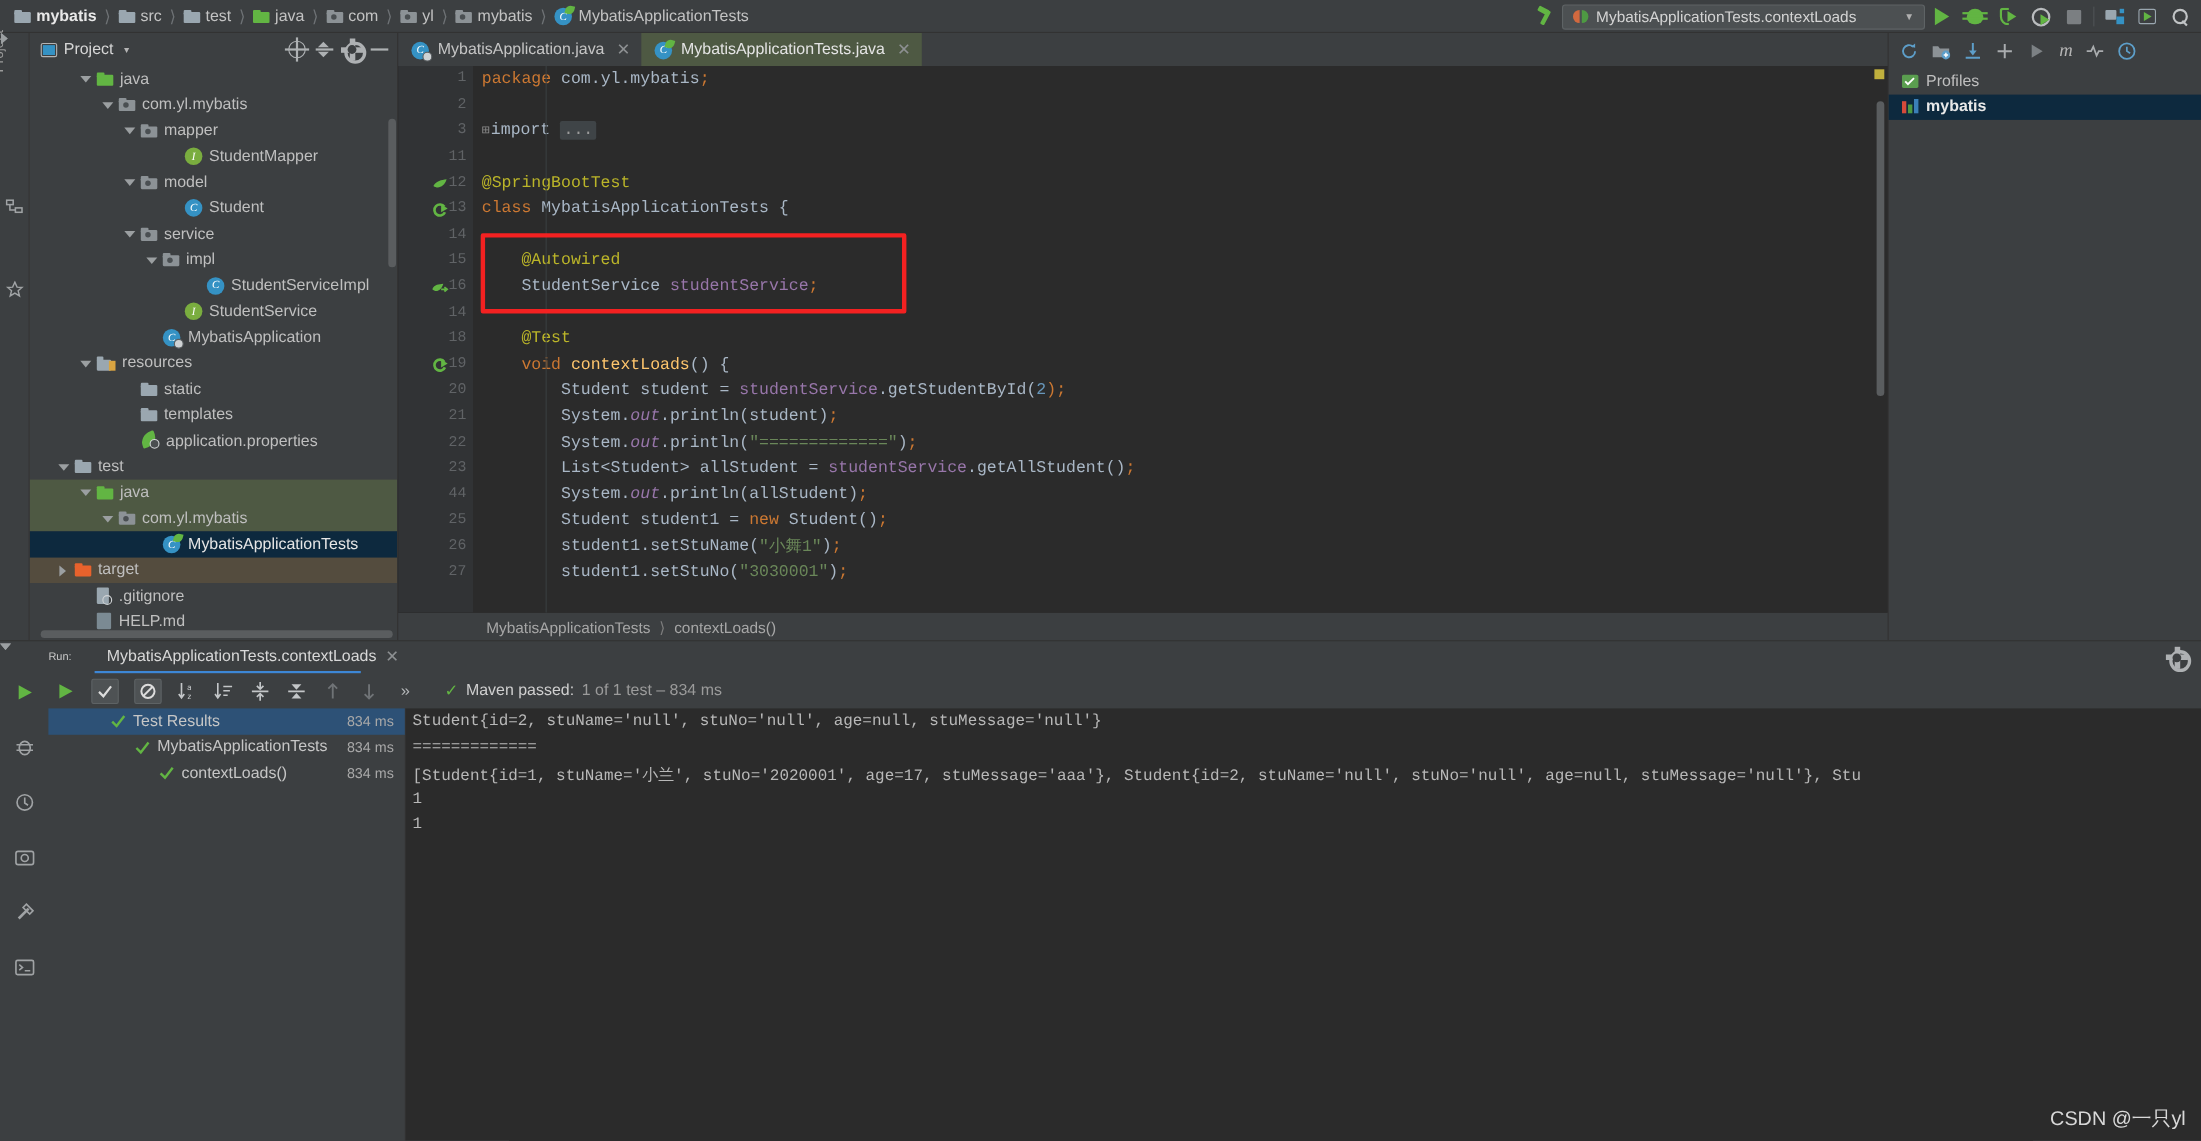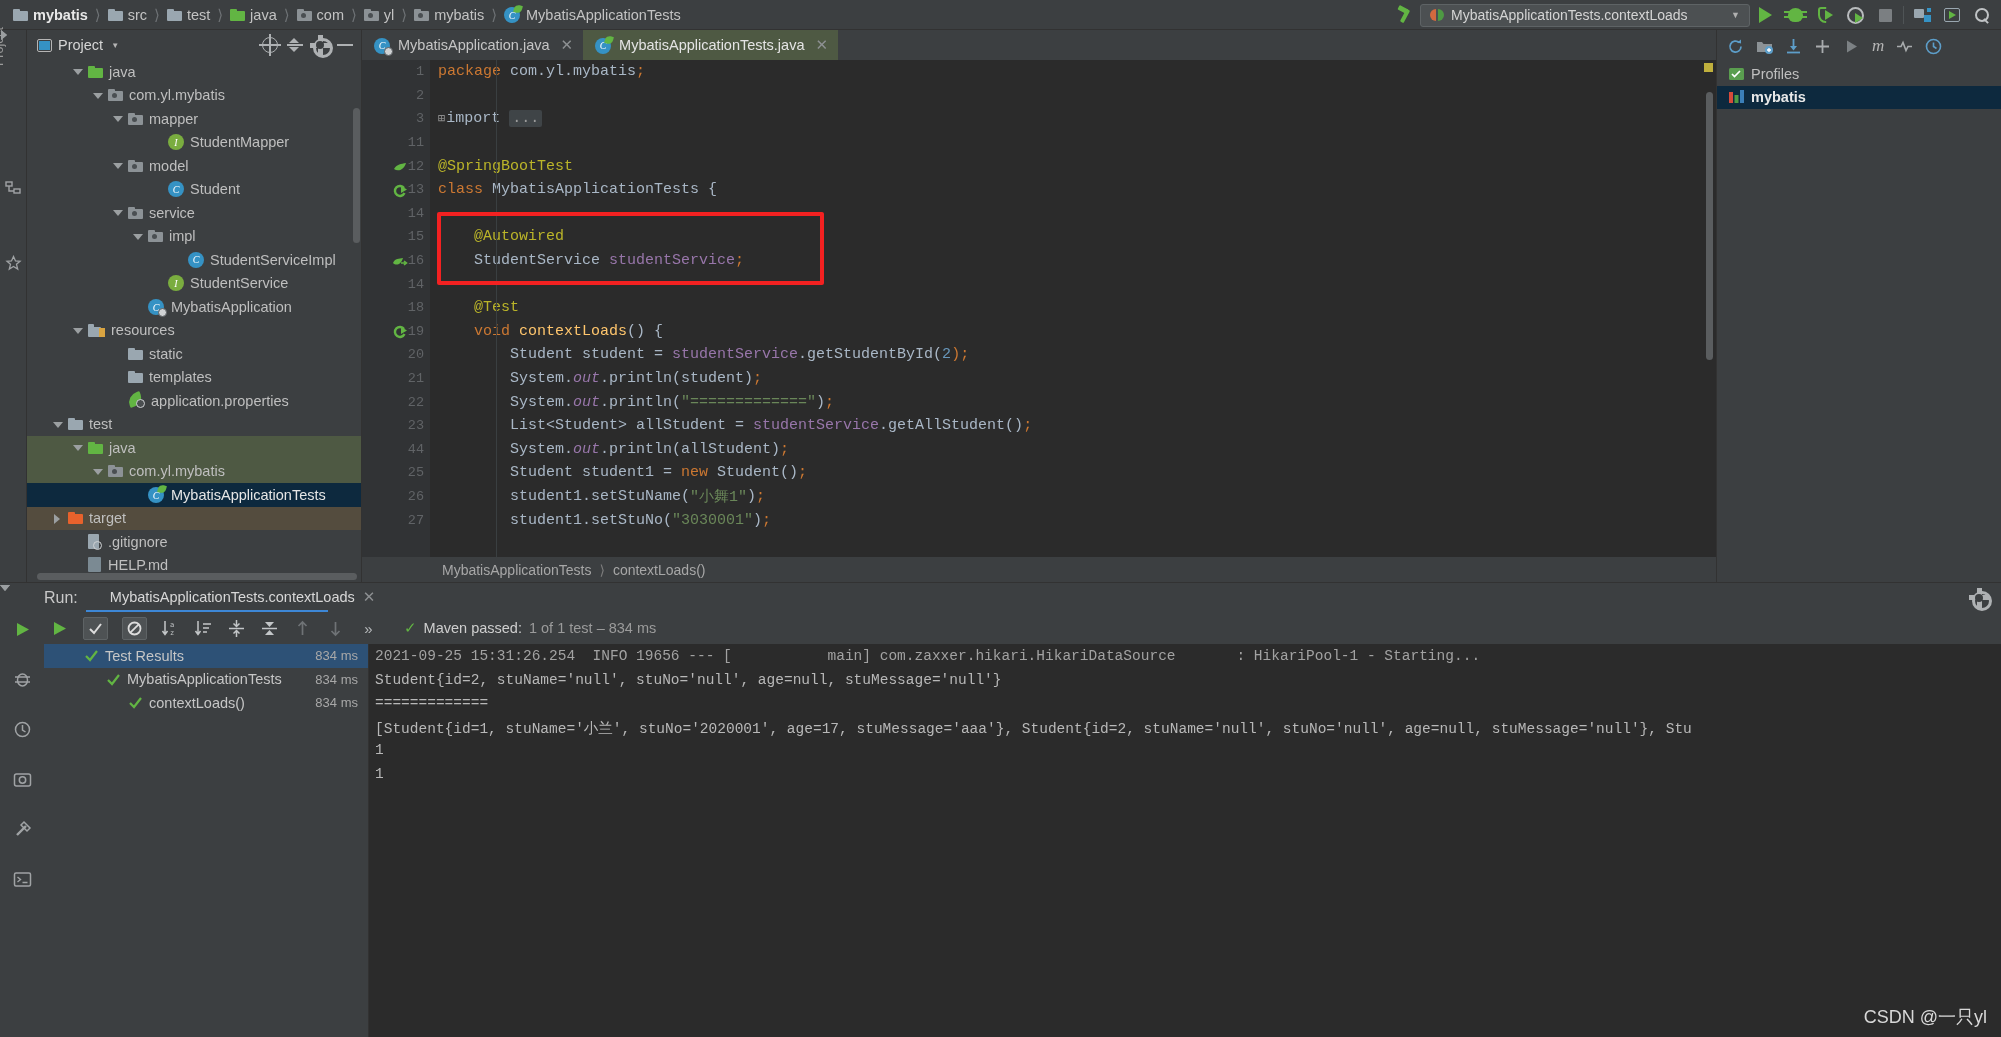--- a/index.html
+++ b/index.html
@@ -162,39 +162,39 @@
   .mv-title { font-size: 14.5px; color: #d6d6d6; }
   .mv-toolbar { height: 32px; display: flex; align-items: center; gap: 12px; padding: 0 10px; }
   .mv-tb-ic { width: 17px; height: 17px; position: relative; }
   .mvrow { height: 23.5px; display: flex; align-items: center; gap: 6px; padding-left: 6px; font-size: 14.5px; color: #bfbfbf; }
   .mvrow.sel { background: #0d293e; color: #e8e8e8; }
   .mvm { font-family: "Liberation Serif", serif; font-style: italic; font-size: 17px; color: #b5b5b5; }
 
   
   .runpanel { flex: 0 0 auto; height: 455px; background: #3c3f41; border-top: 1px solid #323232; display: flex; flex-direction: column; position: relative; }
   .run-header { height: 29px; display: flex; align-items: center; padding-left: 44px; gap: 10px; position: relative; }
-  .run-lbl { font-size: 16px; color: #c8c8c8; }
+  .run-lbl { font-size: 10px; color: #c8c8c8; }
   .run-tab { display: flex; align-items: center; gap: 8px; font-size: 14.5px; color: #d8d8d8; position: relative; padding-bottom: 2px;}
   .run-tab-underline { position: absolute; left: 86px; bottom: 0px; width: 242px; height: 2.5px; background: #3d87d6; }
   .run-gear { margin-left: auto; margin-right: 14px; }
 
   .run-body { flex: 1 1 auto; display: flex; min-height: 0; }
   .run-leftstrip { width: 44px; flex: 0 0 44px; position: relative; }
   .run-content { flex: 1 1 auto; display: flex; flex-direction: column; min-width: 0; }
   .run-toolbar { height: 32px; display: flex; align-items: center; gap: 14px; padding-left: 6px; }
   .rt-ic { width: 19px; height: 19px; position: relative; }
   .chip { width: 25px; height: 23px; background: #4e5254; border: 1px solid #5e6365; border-radius: 2px; display:flex; align-items:center; justify-content:center; }
   .tests-passed { display: flex; align-items: center; gap: 7px; font-size: 14.5px; margin-left: 12px; }
   .tp-strong { color: #cfcfcf; }
   .tp-dim { color: #9b9b9b; }
   .check { color: #62b543; font-size: 15px; }
 
   .run-split { flex: 1 1 auto; display: flex; min-height: 0; }
   .testtree { width: 325px; flex: 0 0 325px; border-right: 1px solid #323232; font-size: 14.5px; }
-  .ttrow { height: 23.5px; display: flex; align-items: center; gap: 6px; padding-left: 6px; color: #c6c6c6; white-space: nowrap; }
+  .ttrow { height: 23.5px; display: flex; align-items: center; gap: 6px; padding-left: 22px; color: #c6c6c6; white-space: nowrap; }
   .ttrow.sel { background: #2d5176; }
   .tt-time { margin-left: auto; padding-right: 10px; font-size: 13px; color: #a8a8a8; }
   .console { flex: 1 1 auto; background: #2b2b2b; padding: 4px 0 0 6px; overflow: hidden;
      font-family: "Liberation Mono", monospace; font-size: 14.5px; color: #b8b8b8; }
   .cl { height: 23.6px; white-space: pre; overflow: hidden; }
   .cl.dim { color: #a2a2a2; }
 
   .watermark { position: absolute; right: 14px; bottom: 8px; font-size: 18px; color: #d8d8d8; }
   .bottomstrip-ic { position: absolute; left: 13px; width: 19px; height: 19px; }
 </style>
@@ -888,21 +888,20 @@
                 <span style="display: inline-block; flex: 0 0 66px; height: 1px;"></span>
                 <span class="arrow"></span>
                 <span class="ic" style="width: 15px; height: 15px;"><svg width="15" height="15" viewBox="0 0 15 15">
                     <path d="M2 8l4 4 7-9" stroke="#62b543" stroke-width="2.2" fill="none"></path>
                   </svg></span>
                 <span>contextLoads()</span>
                 <span class="tt-time">834 ms</span>
               </div>
             </div>
           <div class="console" id="console">
-              <div class="cl dim">2021-09-25 15:31:26.254  INFO 19656 --- [           main] com.zaxxer.hikari.HikariDataSource       : HikariPool-1 - Starting...</div>
               <div class="cl">Student{id=2, stuName='null', stuNo='null', age=null, stuMessage='null'}</div>
               <div class="cl">=============</div>
               <div class="cl">[Student{id=1, stuName='小兰', stuNo='2020001', age=17, stuMessage='aaa'}, Student{id=2, stuName='null', stuNo='null', age=null, stuMessage='null'}, Stu</div>
               <div class="cl">1</div>
               <div class="cl">1</div>
             </div>
         </div>
       </div>
     </div>
     <div class="watermark">CSDN @一只yl</div>

